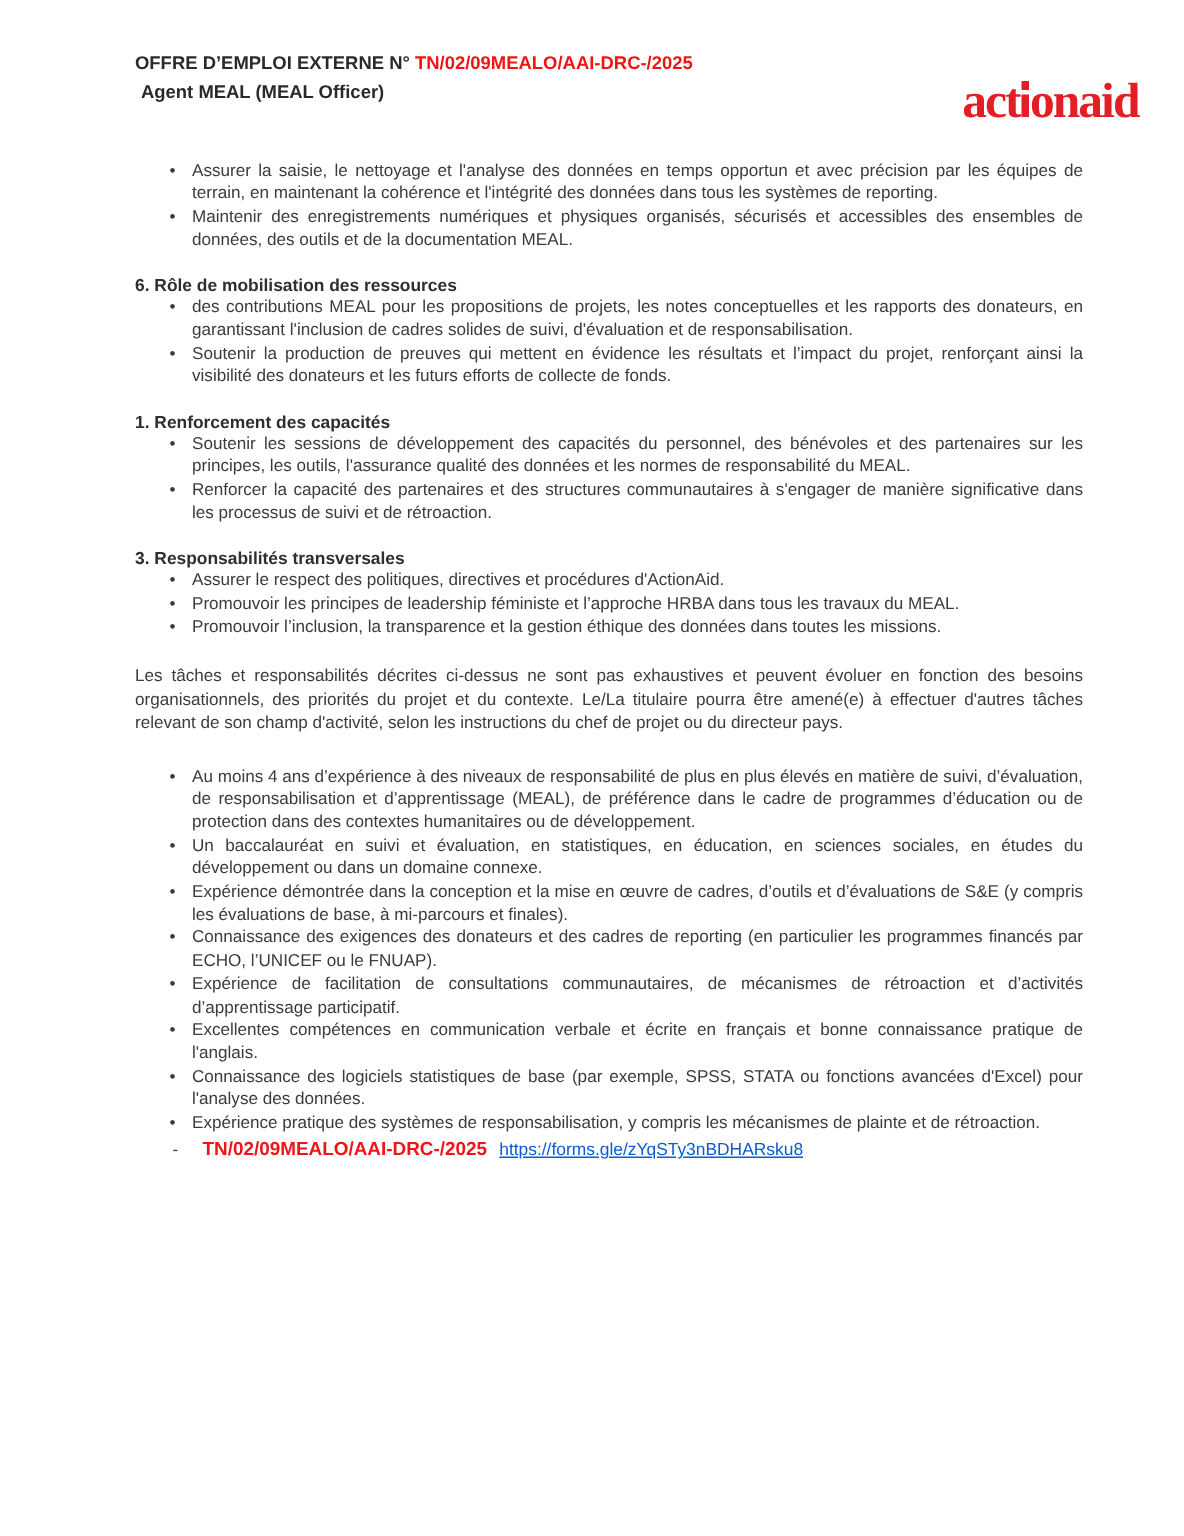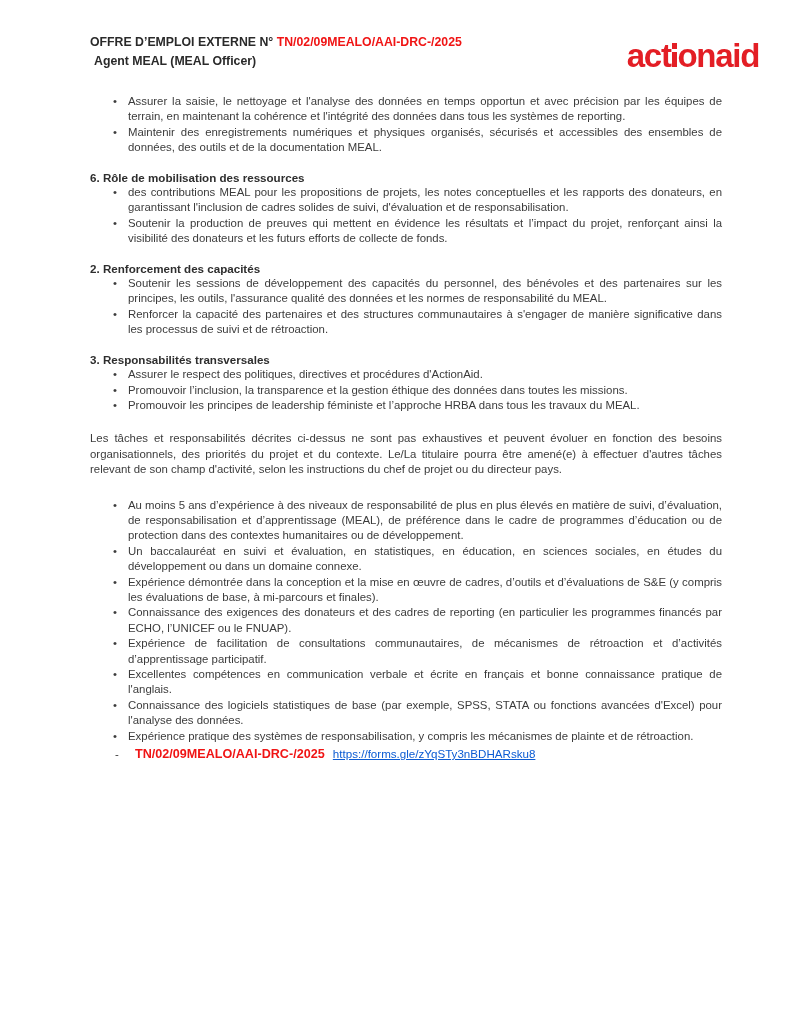--- a/index.html
+++ b/index.html
@@ -33,23 +33,23 @@
   }
   .title-ref { color: #f01414; }
   .subtitle { padding-left: 4px; }
 
   .logo {
     color: #e31e25;
     font-weight: bold;
     font-size: 33px;
     line-height: 1;
     letter-spacing: -1.3px;
-    margin-top: 6px;
+    margin-top: 19px;
     white-space: nowrap;
-    font-family: Liberation Sans, sans-serif;
+    font-family: Liberation Serif, serif;
   }
   .logo-i {
     display: inline-block;
     position: relative;
     width: 0.15em;
     height: 0.72em;
     margin: 0 0.03em;
   }
   .logo-i .dot {
     position: absolute; top: 0; left: 0;
@@ -138,41 +138,41 @@
 
     <section class="doc-section">
       <h2 class="sec-heading">6. Rôle de mobilisation des ressources</h2>
       <ul class="bullets">
         <li class="bullet">des contributions MEAL pour les propositions de projets, les notes conceptuelles et les rapports des donateurs, en garantissant l'inclusion de cadres solides de suivi, d'évaluation et de responsabilisation.</li>
         <li class="bullet">Soutenir la production de preuves qui mettent en évidence les résultats et l’impact du projet, renforçant ainsi la visibilité des donateurs et les futurs efforts de collecte de fonds.</li>
       </ul>
     </section>
 
     <section class="doc-section">
-      <h2 class="sec-heading">2. Renforcement des capacités</h2>
+      <h2 class="sec-heading">1. Renforcement des capacités</h2>
       <ul class="bullets">
         <li class="bullet">Soutenir les sessions de développement des capacités du personnel, des bénévoles et des partenaires sur les principes, les outils, l'assurance qualité des données et les normes de responsabilité du MEAL.</li>
         <li class="bullet">Renforcer la capacité des partenaires et des structures communautaires à s'engager de manière significative dans les processus de suivi et de rétroaction.</li>
       </ul>
     </section>
 
     <section class="doc-section">
       <h2 class="sec-heading">3. Responsabilités transversales</h2>
       <ul class="bullets">
         <li class="bullet">Assurer le respect des politiques, directives et procédures d'ActionAid.</li>
+        <li class="bullet">Promouvoir les principes de leadership féministe et l’approche HRBA dans tous les travaux du MEAL.</li>
         <li class="bullet">Promouvoir l’inclusion, la transparence et la gestion éthique des données dans toutes les missions.</li>
-        <li class="bullet">Promouvoir les principes de leadership féministe et l’approche HRBA dans tous les travaux du MEAL.</li>
       </ul>
     </section>
 
     <p class="body-paragraph">Les tâches et responsabilités décrites ci-dessus ne sont pas exhaustives et peuvent évoluer en fonction des besoins organisationnels, des priorités du projet et du contexte. Le/La titulaire pourra être amené(e) à effectuer d'autres tâches relevant de son champ d'activité, selon les instructions du chef de projet ou du directeur pays.</p>
 
     <section class="doc-section quals">
       <ul class="bullets">
-        <li class="bullet">Au moins 5 ans d’expérience à des niveaux de responsabilité de plus en plus élevés en matière de suivi, d’évaluation, de responsabilisation et d’apprentissage (MEAL), de préférence dans le cadre de programmes d’éducation ou de protection dans des contextes humanitaires ou de développement.</li>
+        <li class="bullet">Au moins 4 ans d’expérience à des niveaux de responsabilité de plus en plus élevés en matière de suivi, d’évaluation, de responsabilisation et d’apprentissage (MEAL), de préférence dans le cadre de programmes d’éducation ou de protection dans des contextes humanitaires ou de développement.</li>
         <li class="bullet">Un baccalauréat en suivi et évaluation, en statistiques, en éducation, en sciences sociales, en études du développement ou dans un domaine connexe.</li>
         <li class="bullet">Expérience démontrée dans la conception et la mise en œuvre de cadres, d’outils et d’évaluations de S&amp;E (y compris les évaluations de base, à mi-parcours et finales).</li>
         <li class="bullet">Connaissance des exigences des donateurs et des cadres de reporting (en particulier les programmes financés par ECHO, l’UNICEF ou le FNUAP).</li>
         <li class="bullet">Expérience de facilitation de consultations communautaires, de mécanismes de rétroaction et d’activités d’apprentissage participatif.</li>
         <li class="bullet">Excellentes compétences en communication verbale et écrite en français et bonne connaissance pratique de l'anglais.</li>
         <li class="bullet">Connaissance des logiciels statistiques de base (par exemple, SPSS, STATA ou fonctions avancées d'Excel) pour l'analyse des données.</li>
         <li class="bullet">Expérience pratique des systèmes de responsabilisation, y compris les mécanismes de plainte et de rétroaction.</li>
       </ul>
     </section>
 

